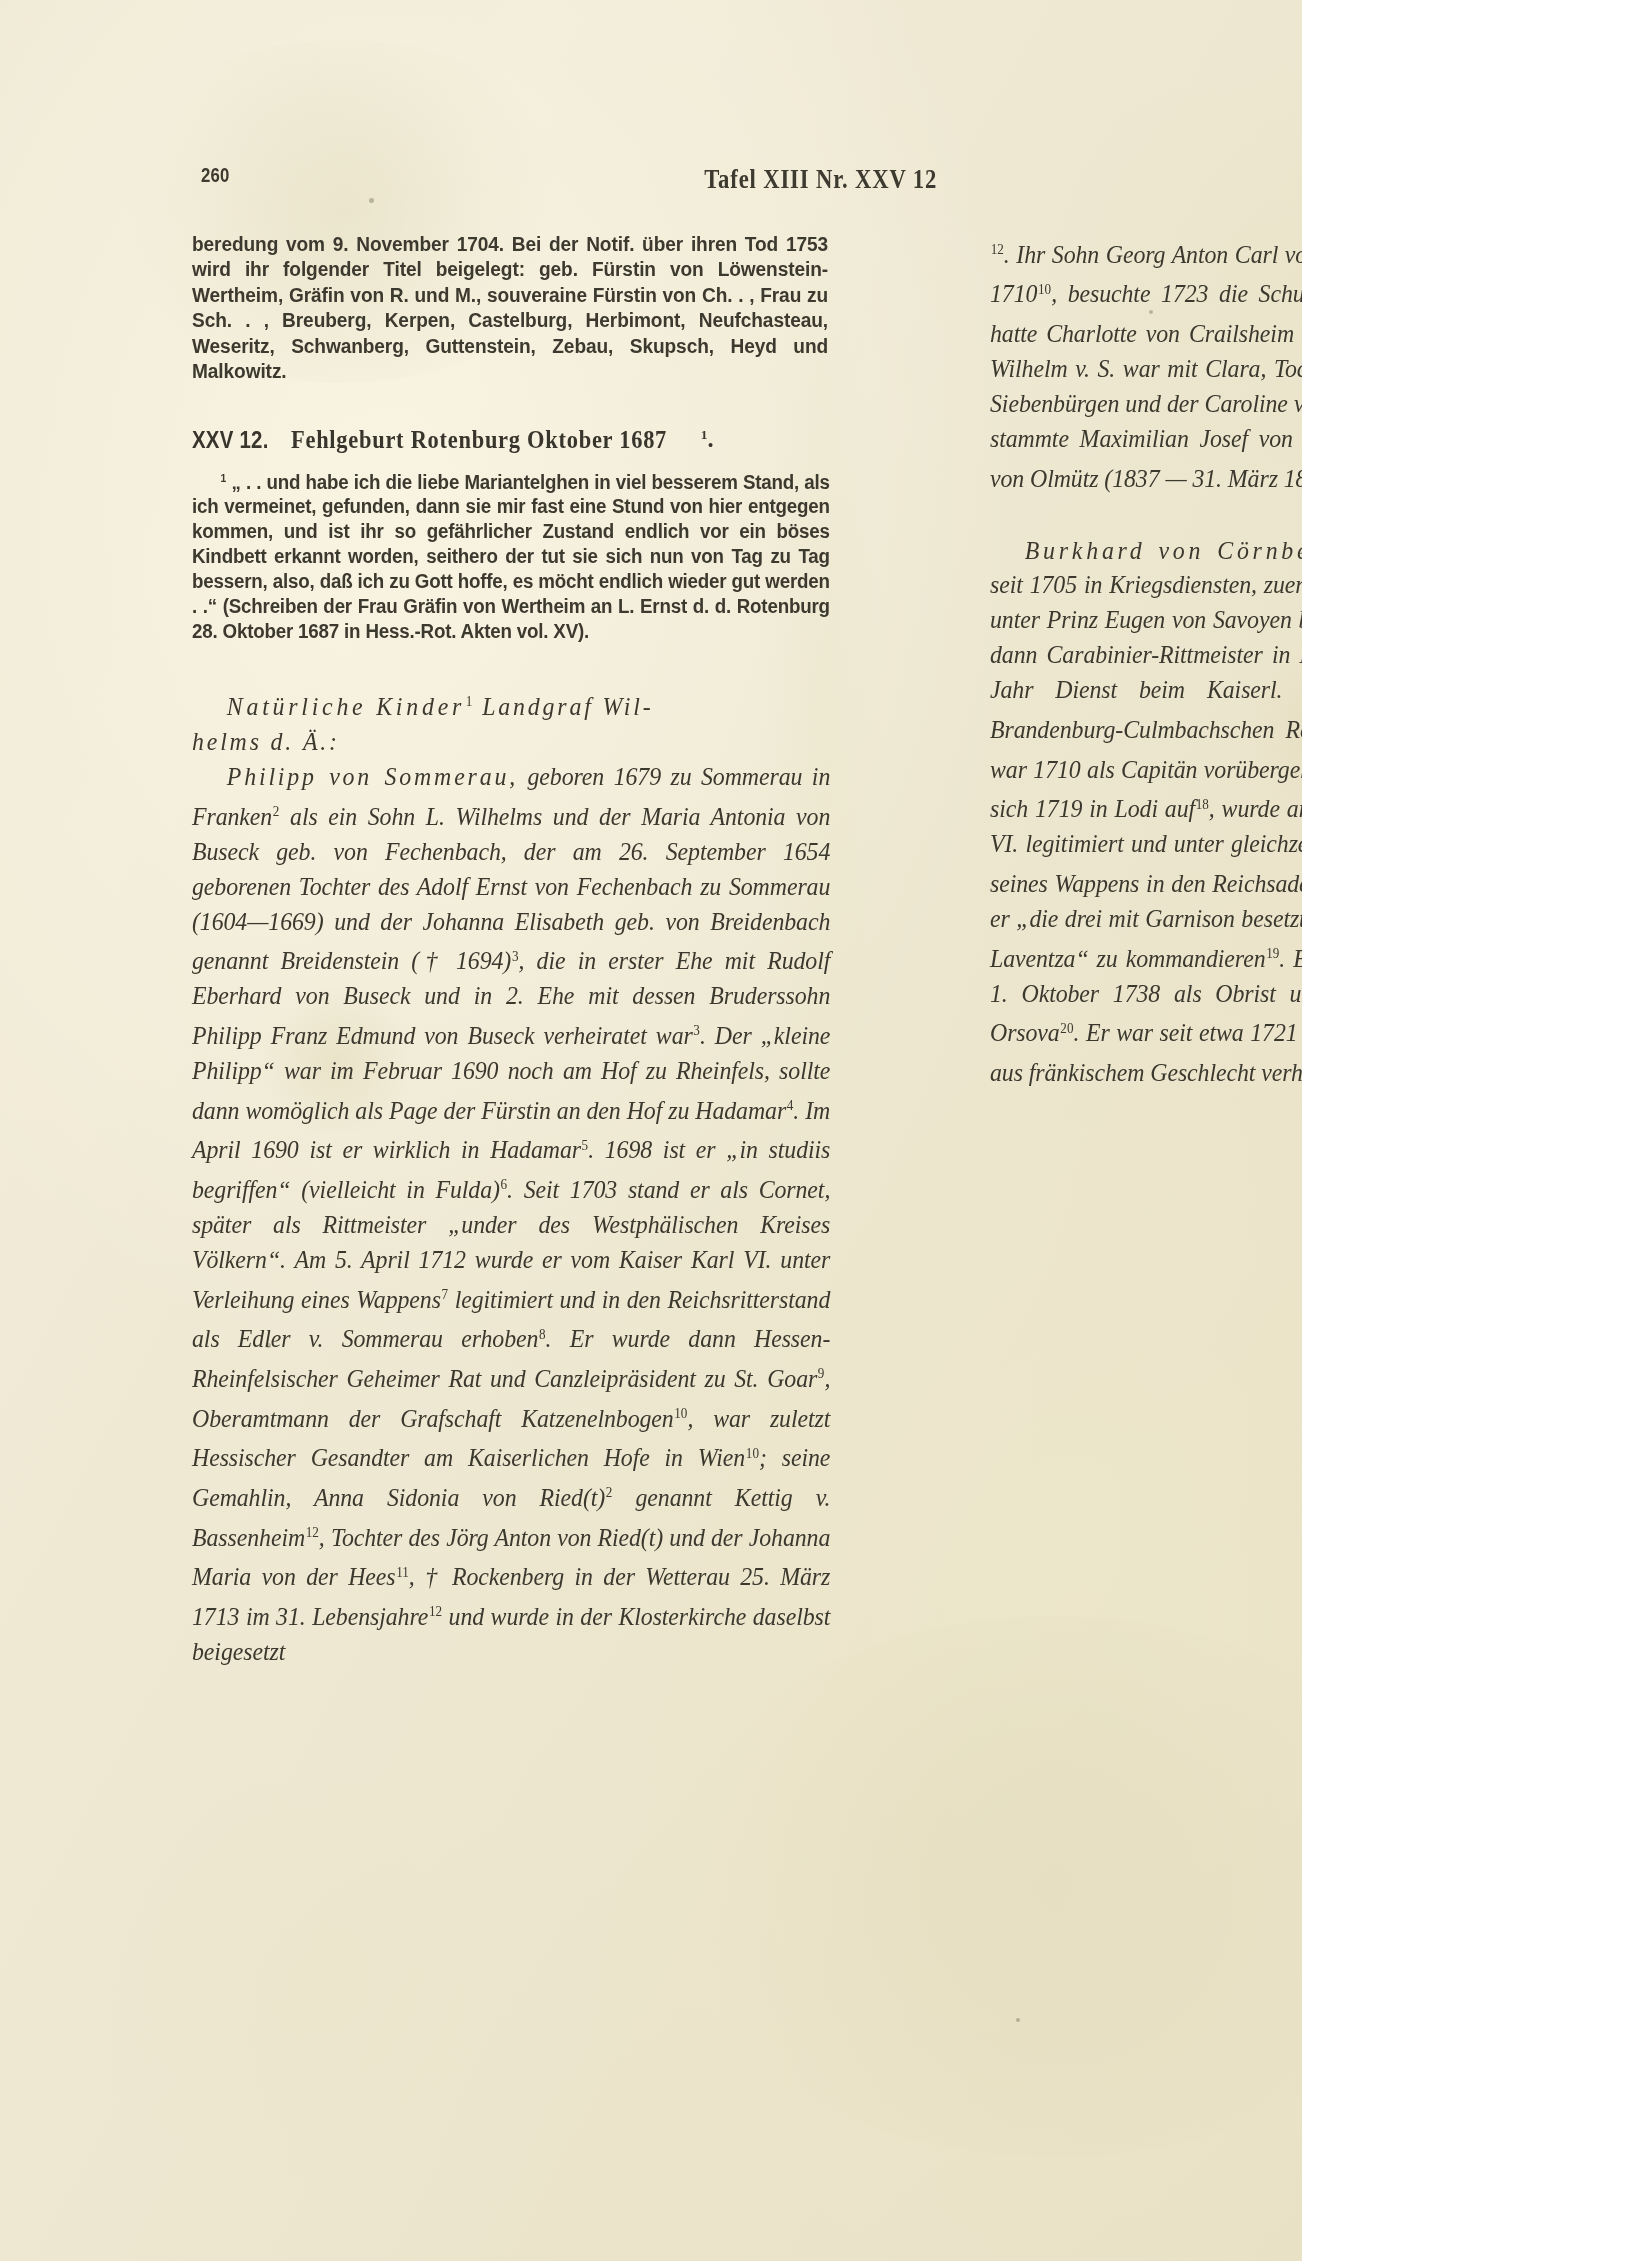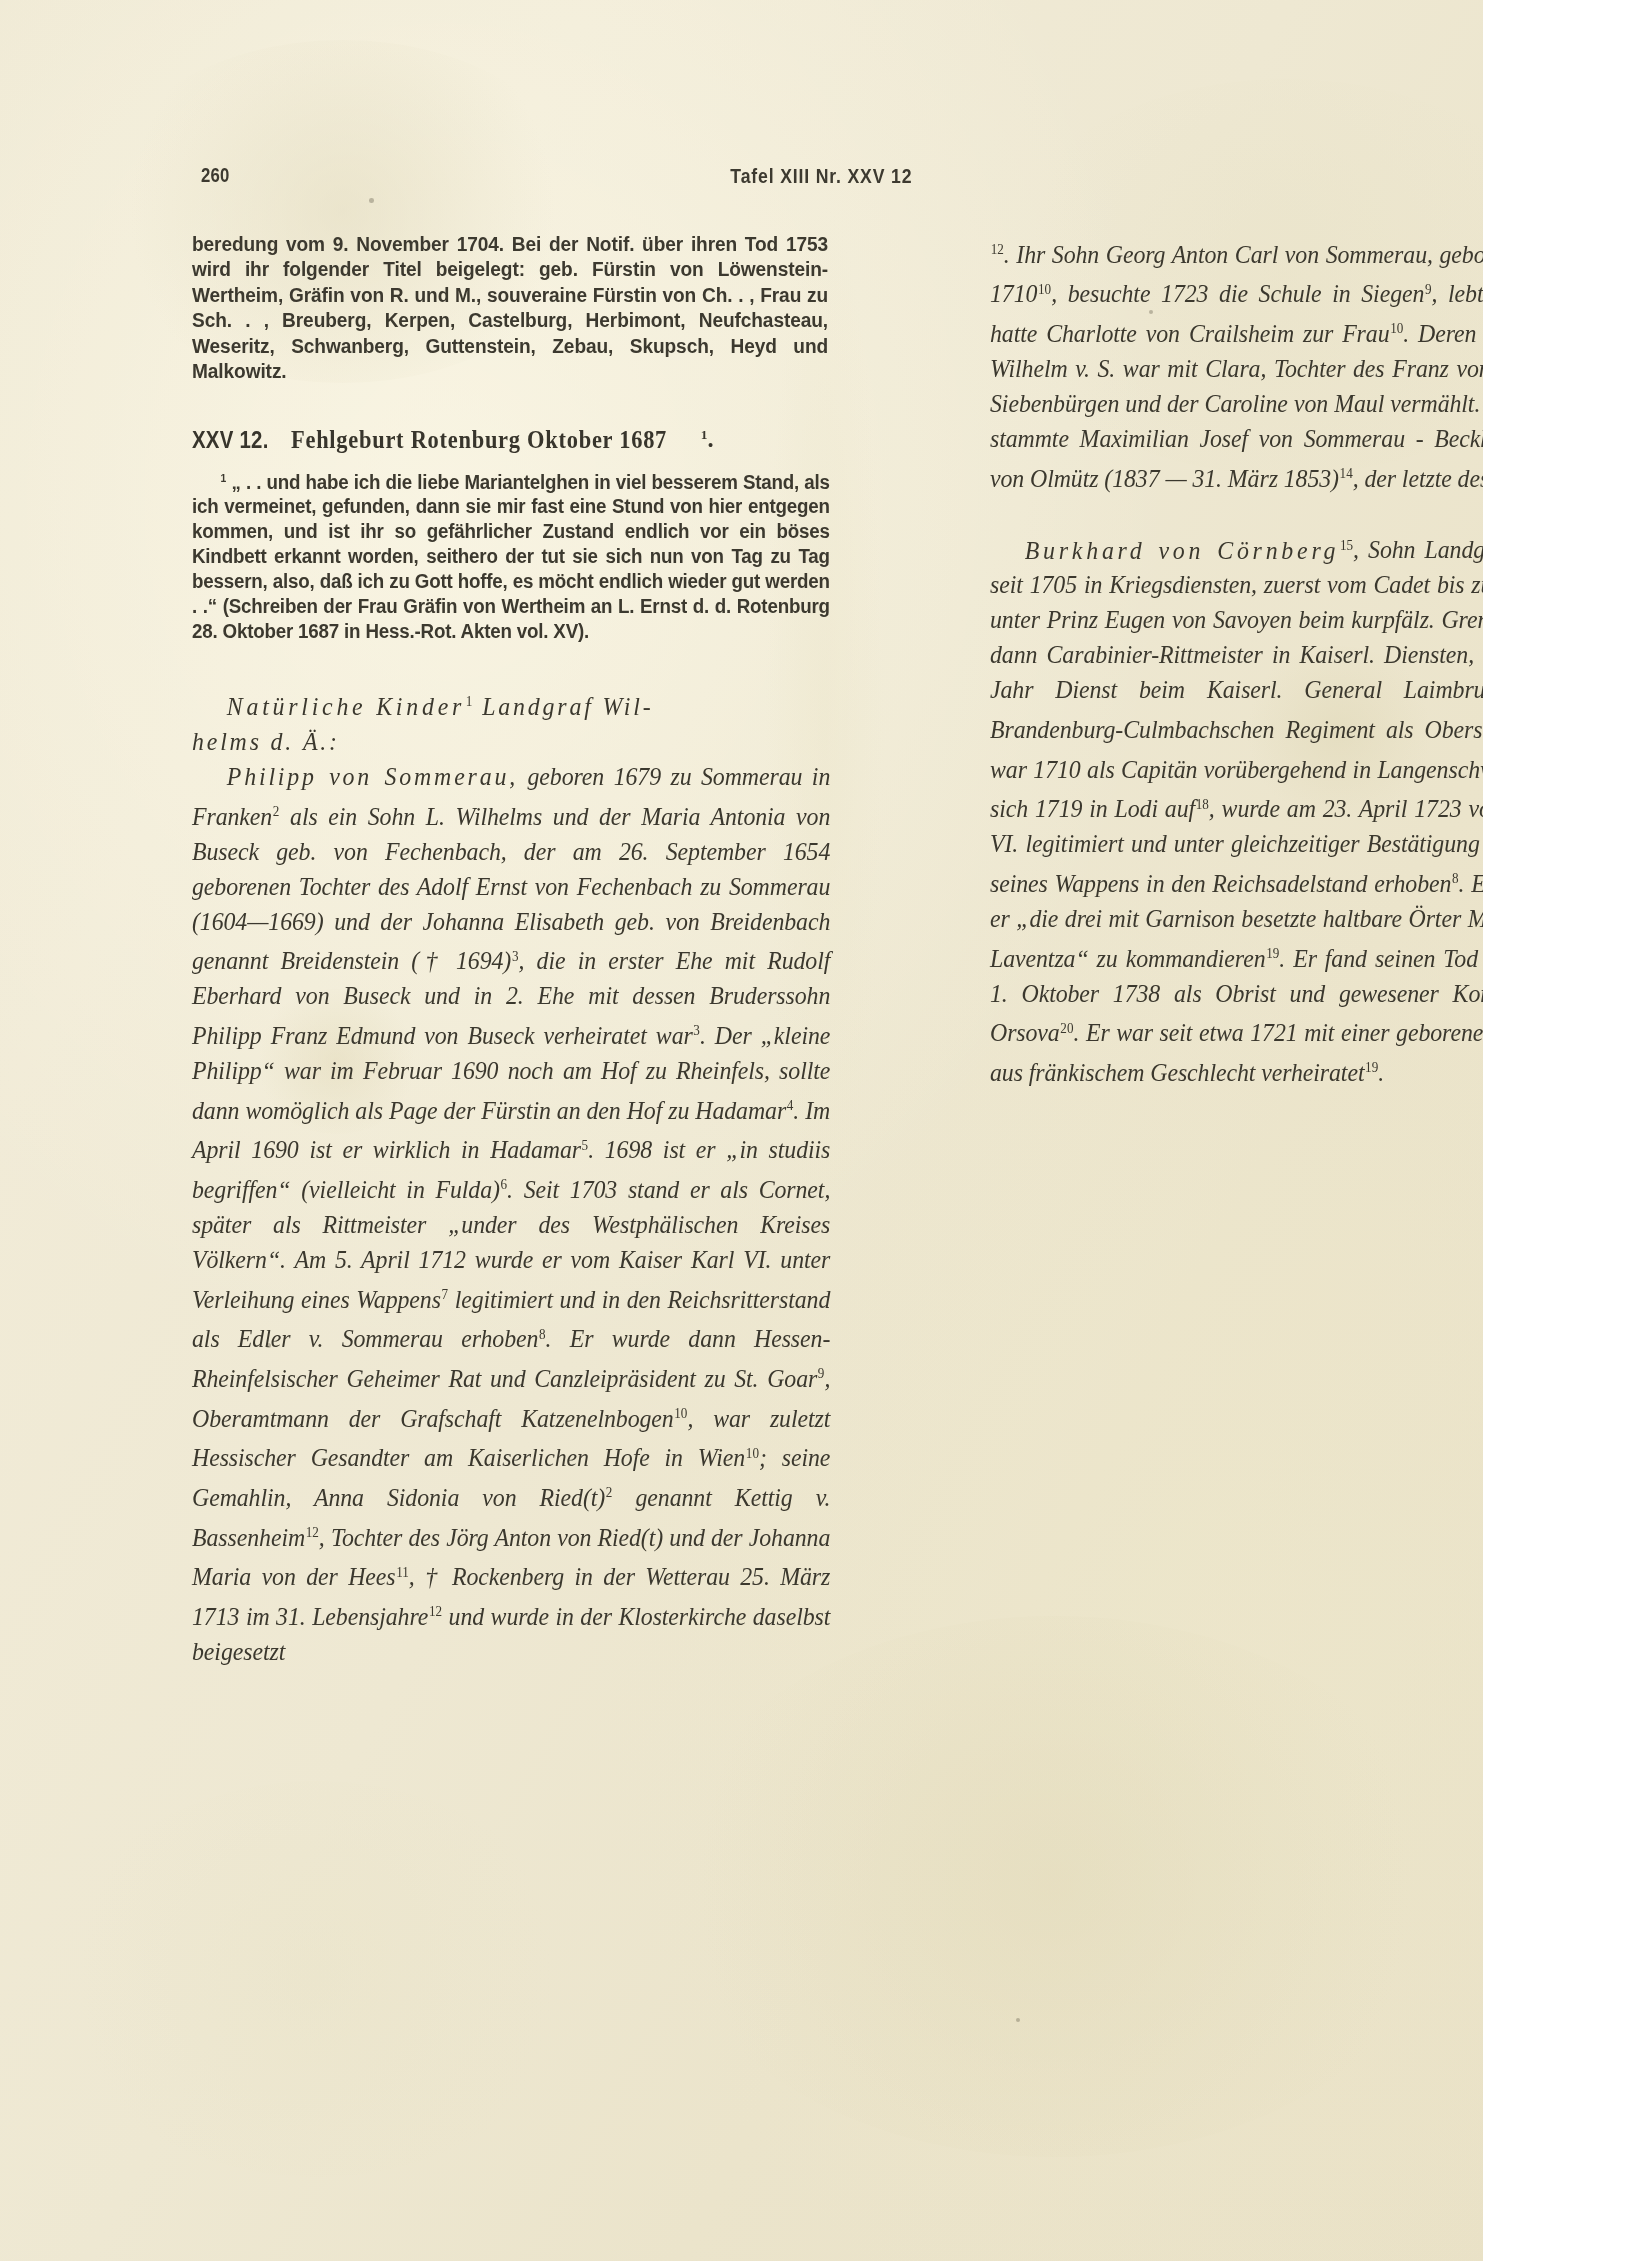--- a/index.html
+++ b/index.html
@@ -4,21 +4,21 @@
 <title>Tafel XIII Nr. XXV 12 — page 260</title>
 <style>
   html, body {
     margin: 0;
     padding: 0;
     background: #ffffff;
   }
 
   #page {
     position: relative;
-    width: 1483px;
+    width: 1302px;
     height: 2261px;
     background:
       radial-gradient(ellipse 70% 55% at 30% 22%, rgba(255,252,236,0.55) 0%, rgba(255,255,255,0) 70%),
       radial-gradient(ellipse 60% 50% at 82% 72%, rgba(238,232,203,0.45) 0%, rgba(255,255,255,0) 72%),
       linear-gradient(118deg, #efe9d4 0%, #f1ebd7 22%, #eee8d2 48%, #ebe4cb 70%, #e9e1c6 100%);
     overflow: hidden;
     font-family: "Liberation Serif", "DejaVu Serif", serif;
     color: #3b382e;
   }
 
@@ -55,23 +55,23 @@
     transform: scaleX(0.82);
     transform-origin: left center;
     color: #3d3a30;
   }
   .runtitle {
     position: absolute;
     left: 0;
     top: 0;
     width: 1240px;
     text-align: center;
-    font-family: Liberation Sans, sans-serif;
-    font-weight: bold;
-    font-size: 21px;
+    font-family: Liberation Serif, serif;
+    font-weight: bold;
+    font-size: 27px;
     letter-spacing: 1px;
     color: #3d3a30;
   }
   .runtitle .sq { display: inline-block; transform: scaleX(0.84); transform-origin: center; }
 
   
   .col {
     position: absolute;
     top: 232px;
     width: 636px;

